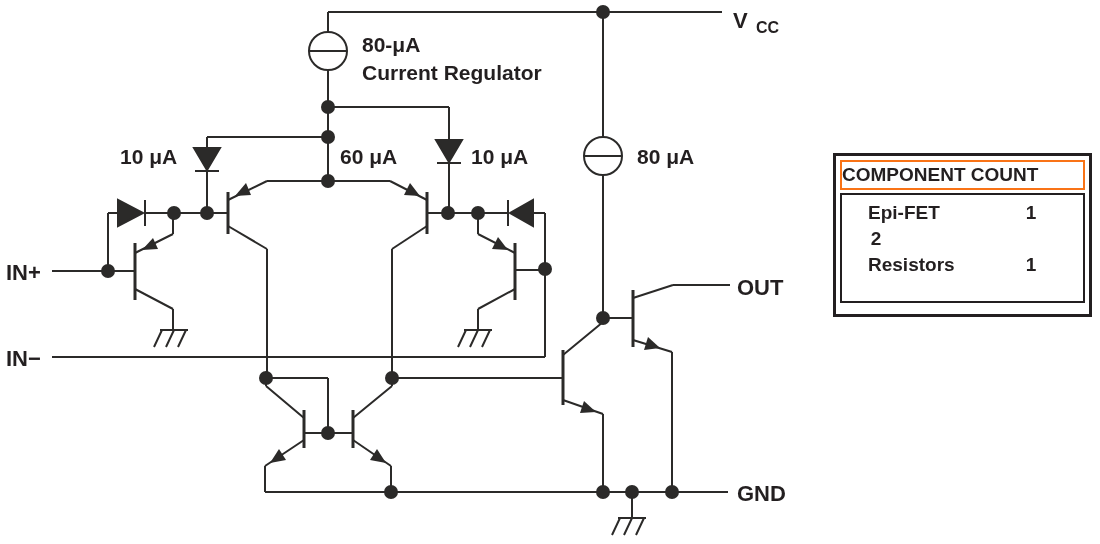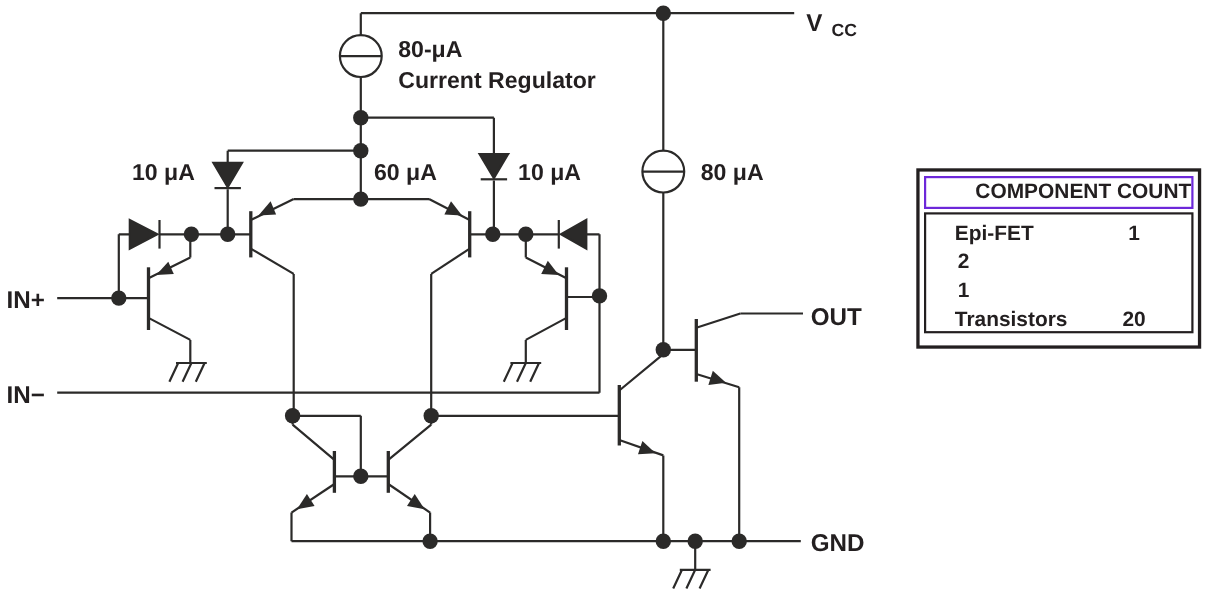--- a/index.html
+++ b/index.html
@@ -13,23 +13,23 @@
   }
   .lbl-big{font-size:22px;}
   .lbl-sub{font-size:16px;}
   .lbl-cur{font-size:21px;}
   .cc-table{
     position:absolute;left:833px;top:153px;width:259px;height:164px;
     box-sizing:border-box;border:3px solid #231f20;background:#ffffff;
     padding:4px;
   }
   .cc-header{
-    box-sizing:border-box;border:2px solid #6d28d9;
+    box-sizing:border-box;border:2px solid #f97316;
     font-size:19px;font-weight:bold;color:#231f20;
-    text-align:right;line-height:26px;height:30px;letter-spacing:0px;
+    text-align:left;line-height:26px;height:30px;letter-spacing:0px;
   }
   .cc-body{
     box-sizing:border-box;border:2px solid #231f20;margin-top:3px;
     height:110px;padding:5px 0 0 0;
   }
   .cc-row{
     display:flex;font-size:19px;font-weight:bold;color:#231f20;line-height:26px;
   }
   .cc-row .cc-label{flex:1;padding-left:26px;}
   .cc-row .cc-value{width:86px;text-align:center;padding-right:18px;box-sizing:border-box;}
@@ -192,22 +192,19 @@
     <div class="cc-header">COMPONENT COUNT</div>
     <div class="cc-body">
       <div class="cc-row">
         <span class="cc-label">Epi-FET</span>
         <span class="cc-value">1</span>
       </div>
       <div class="cc-row">
         <span class="cc-value">2</span>
       </div>
       <div class="cc-row">
+        <span class="cc-label">Resistors</span>
         <span class="cc-value">1</span>
-      </div>
-      <div class="cc-row">
-        <span class="cc-label">Transistors</span>
-        <span class="cc-value">20</span>
       </div>
     </div>
   </div>
 
 </div>
 
 </body></html>

